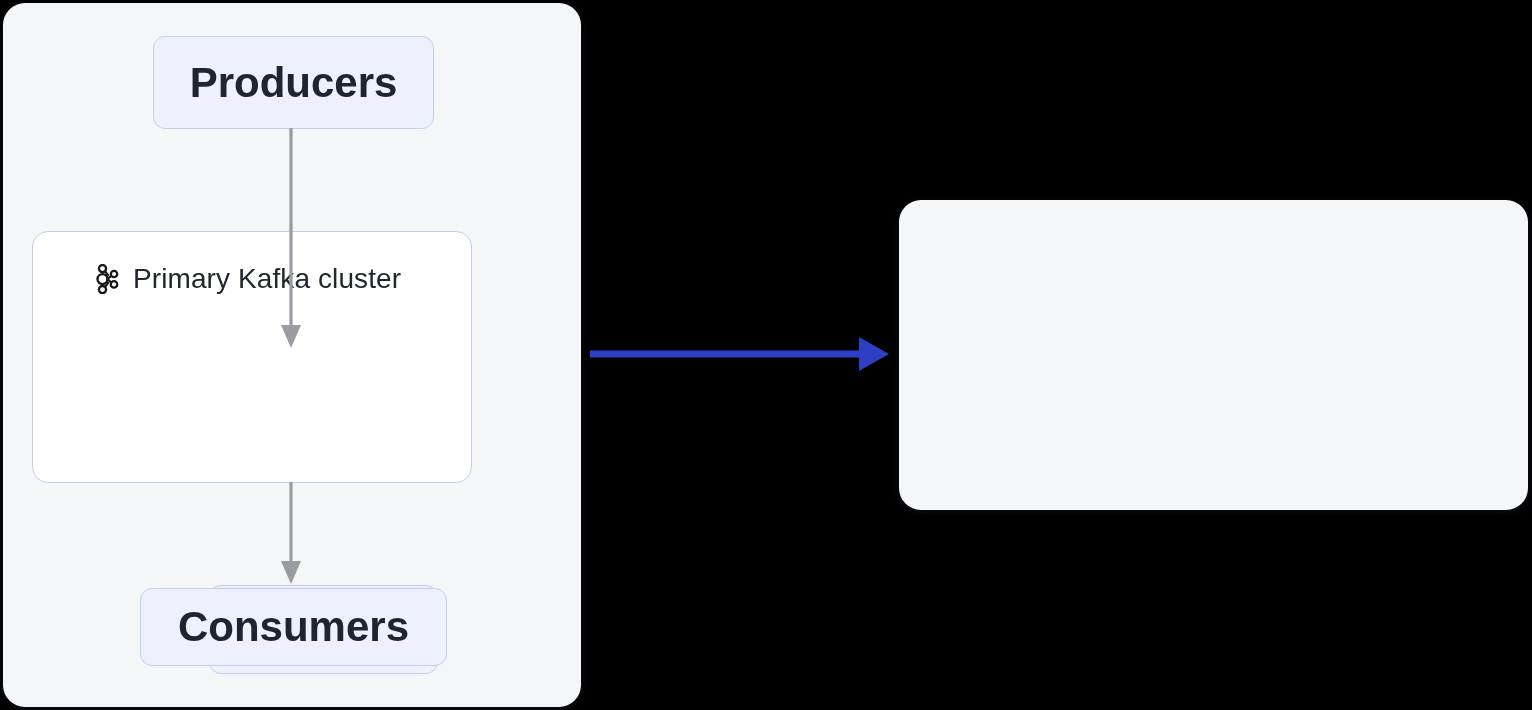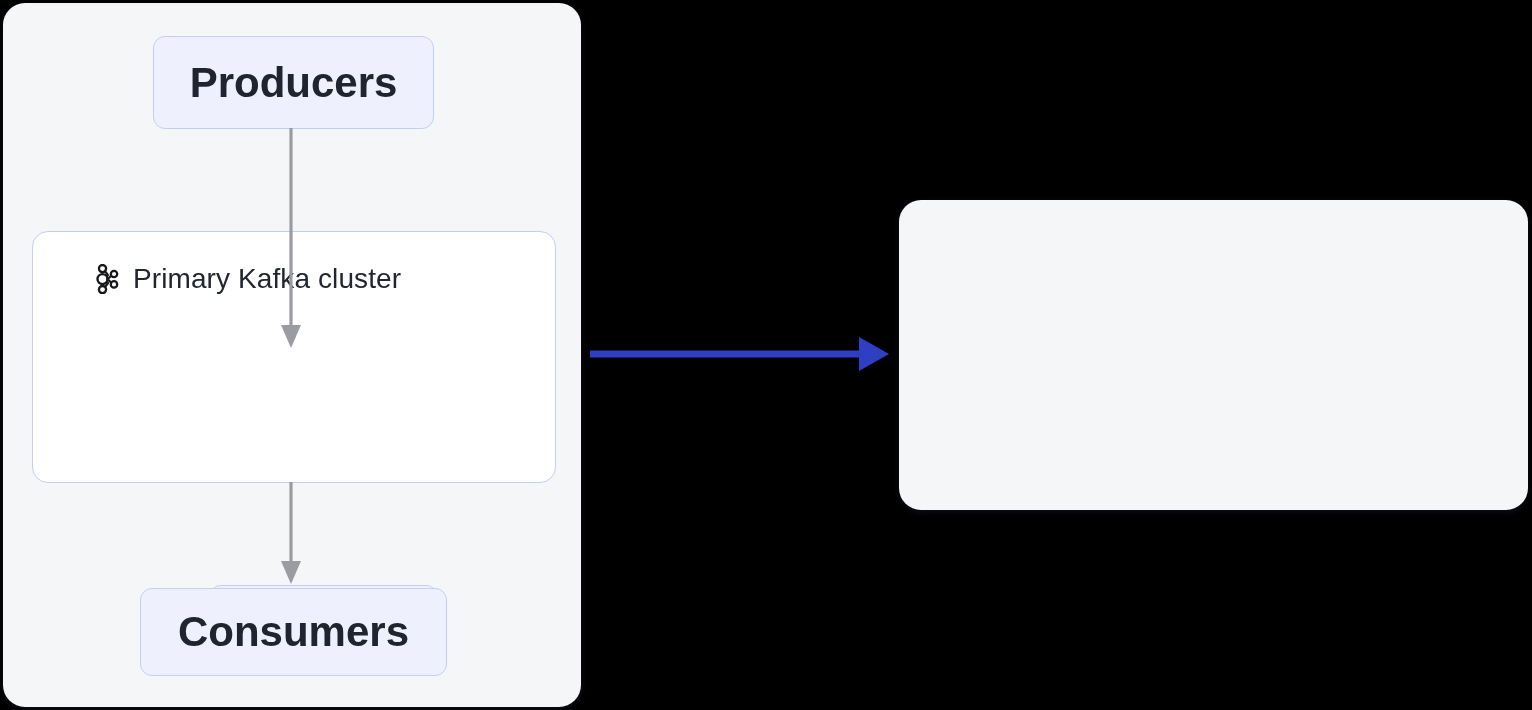--- a/index.html
+++ b/index.html
@@ -51,21 +51,21 @@
     position: absolute;
     background: #ffffff;
     border: 1.6px solid #c6cdf0;
     border-radius: 16px;
     box-sizing: border-box;
   }
 
   #cluster-primary {
     left: 29px;
     top: 228px;
-    width: 524px;
+    width: 440px;
     height: 252px;
   }
 
   .cluster-header {
     position: absolute;
     display: flex;
     align-items: center;
     gap: 12px;
     white-space: nowrap;
   }
@@ -109,21 +109,21 @@
     top: 33px;
     width: 281px;
     height: 93px;
     font-size: 42px;
   }
 
   #node-consumers {
     left: 137px;
     top: 585px;
     width: 307px;
-    height: 88px;
+    height: 78px;
     font-size: 42px;
   }
 
   #node-topic {
     left: 176px;
     top: 353px;
     width: 229px;
     height: 89px;
     font-size: 40px;
   }

